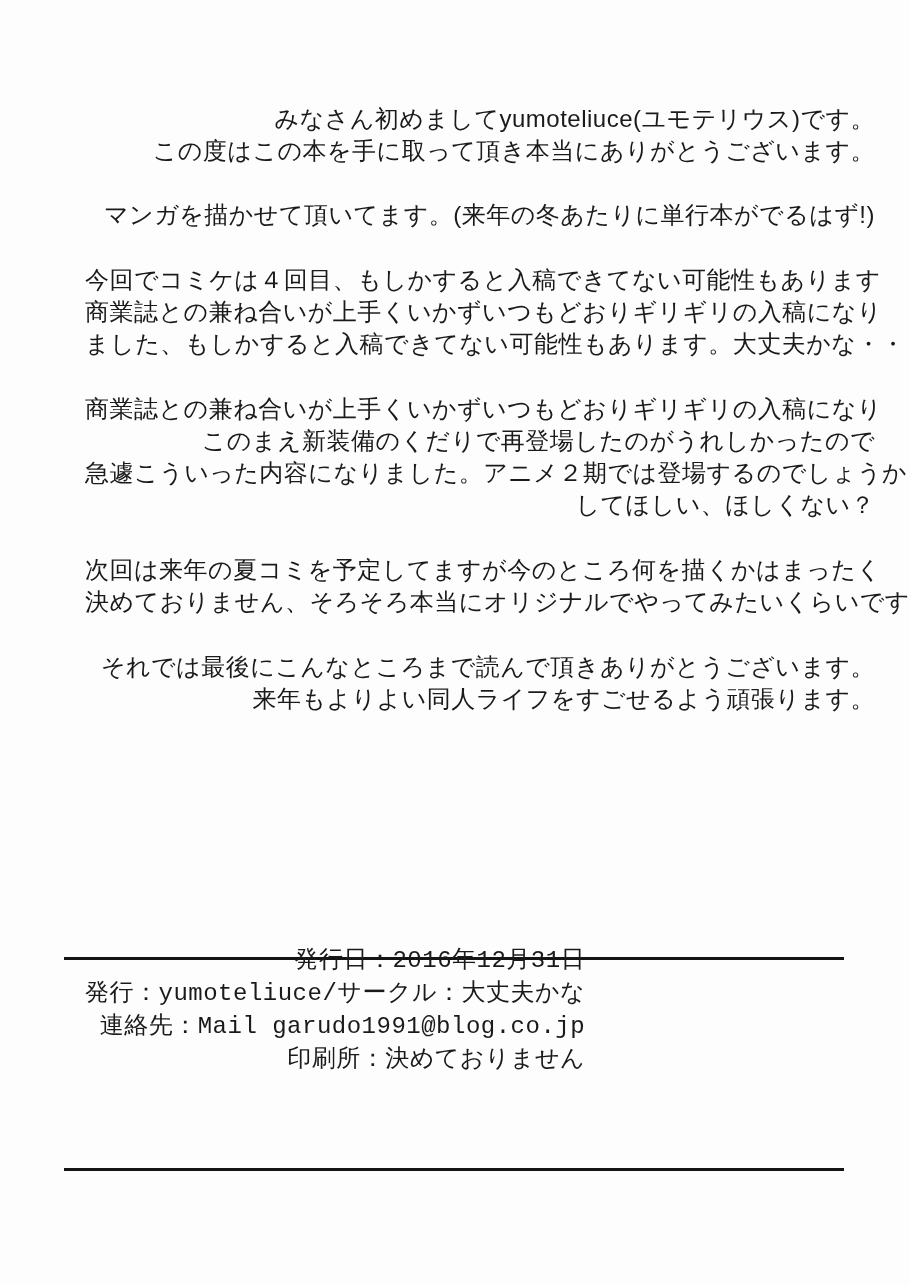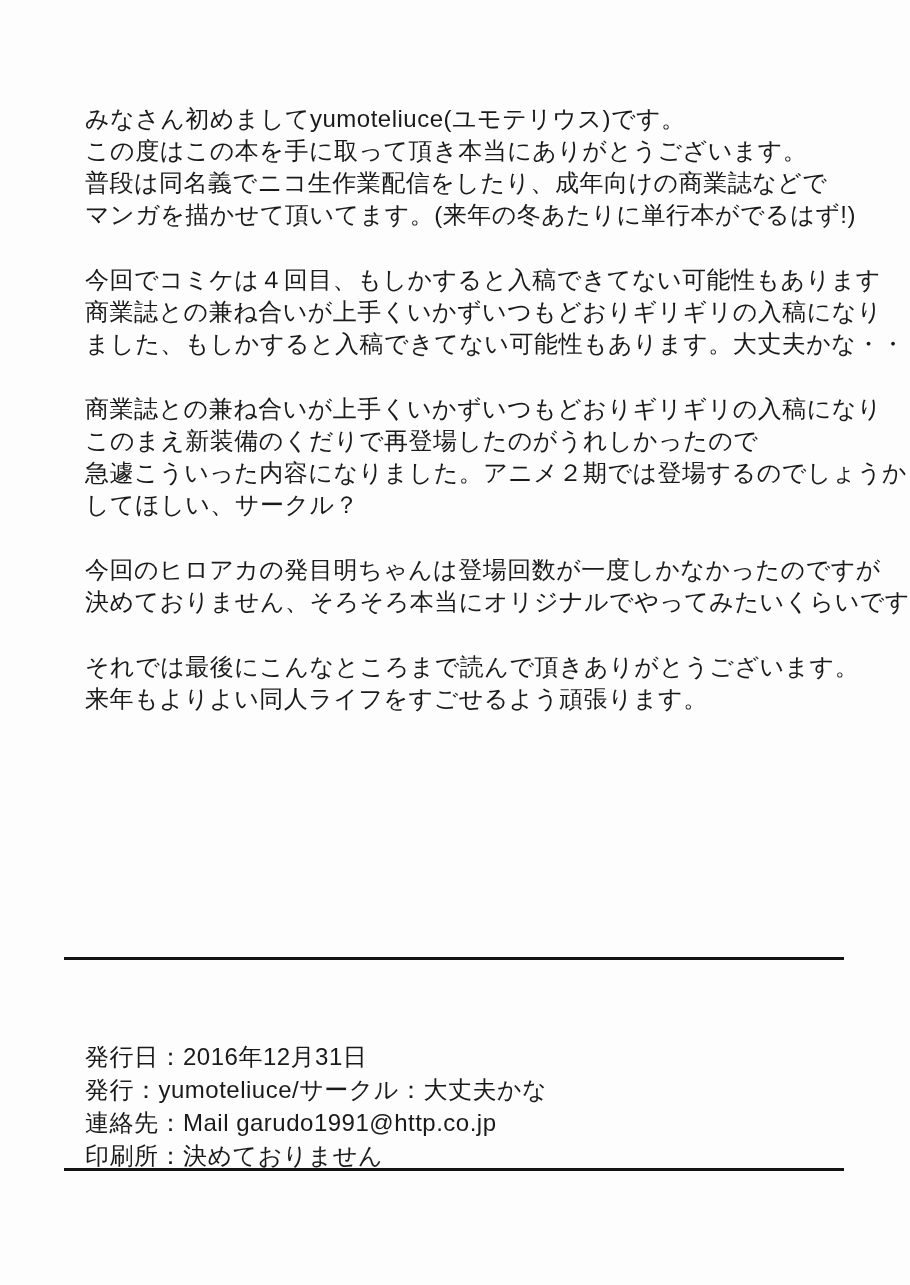--- a/index.html
+++ b/index.html
@@ -11,20 +11,21 @@
     height: 1285px;
     position: relative;
     background: #fdfdfd;
     font-family: "Liberation Sans", "DejaVu Sans", sans-serif;
     color: #1a1a1a;
     overflow: hidden;
   }
   .page {
     position: absolute;
     inset: 0;
+    text-align: right;
   }
   .afterword {
     position: absolute;
     left: 85px;
     top: 103px;
     width: 790px;
   }
   .para {
     margin: 0 0 33px 0;
     font-size: 24px;
@@ -40,72 +41,73 @@
     left: 64px;
     width: 780px;
     height: 3px;
     background: #141414;
   }
   .rule-top { top: 957px; }
   .rule-bottom { top: 1168px; }
   .colophon {
     position: absolute;
     left: 85px;
-    top: 1040px;
+    top: 944px;
     font-size: 24px;
     line-height: 33px;
     font-weight: 500;
     letter-spacing: 0.5px;
+    font-family: Liberation Mono, monospace;
   }
   .colophon .line { white-space: nowrap; }
   .colophon .line.indent { padding-left: 82px; }
 </style>
 </head>
 <body>
 
 <div class="page">
 
   <div class="afterword">
 
     <p class="para">
       <span class="line">みなさん初めましてyumoteliuce(ユモテリウス)です。</span><br>
       <span class="line">この度はこの本を手に取って頂き本当にありがとうございます。</span><br>
-      <span class="line">普段は同名義でニコ生作業配信をしたり、成年向けの商業誌などで</span><br>
+      <br>
       <span class="line">マンガを描かせて頂いてます。(来年の冬あたりに単行本がでるはず!)</span>
     </p>
 
     <p class="para">
       <span class="line">今回でコミケは４回目、もしかすると入稿できてない可能性もあります</span><br>
       <span class="line">商業誌との兼ね合いが上手くいかずいつもどおりギリギリの入稿になり</span><br>
       <span class="line">ました、もしかすると入稿できてない可能性もあります。大丈夫かな・・・</span>
     </p>
 
     <p class="para">
       <span class="line">商業誌との兼ね合いが上手くいかずいつもどおりギリギリの入稿になり</span><br>
       <span class="line">このまえ新装備のくだりで再登場したのがうれしかったので</span><br>
       <span class="line">急遽こういった内容になりました。アニメ２期では登場するのでしょうか</span><br>
-      <span class="line">してほしい、サークル？</span>
+      <span class="line">してほしい、ほしくない？</span>
     </p>
 
     <p class="para">
-      <span class="line">今回のヒロアカの発目明ちゃんは登場回数が一度しかなかったのですが</span><br>
+      <span class="line">次回は来年の夏コミを予定してますが今のところ何を描くかはまったく</span><br>
       <span class="line">決めておりません、そろそろ本当にオリジナルでやってみたいくらいですね。</span>
     </p>
 
     <p class="para">
       <span class="line">それでは最後にこんなところまで読んで頂きありがとうございます。</span><br>
       <span class="line">来年もよりよい同人ライフをすごせるよう頑張ります。</span>
     </p>
 
   </div>
 
   <div class="rule rule-top"></div>
 
   <div class="colophon">
     <div class="line">発行日：2016年12月31日</div>
     <div class="line">発行：yumoteliuce/サークル：大丈夫かな</div>
-    <div class="line">連絡先：Mail garudo1991@http.co.jp</div>
+    <div class="line">連絡先：Mail garudo1991@blog.co.jp</div>
     <div class="line">印刷所：決めておりません</div>
   </div>
 
   <div class="rule rule-bottom"></div>
 
 </div>
 
 </body></html>

